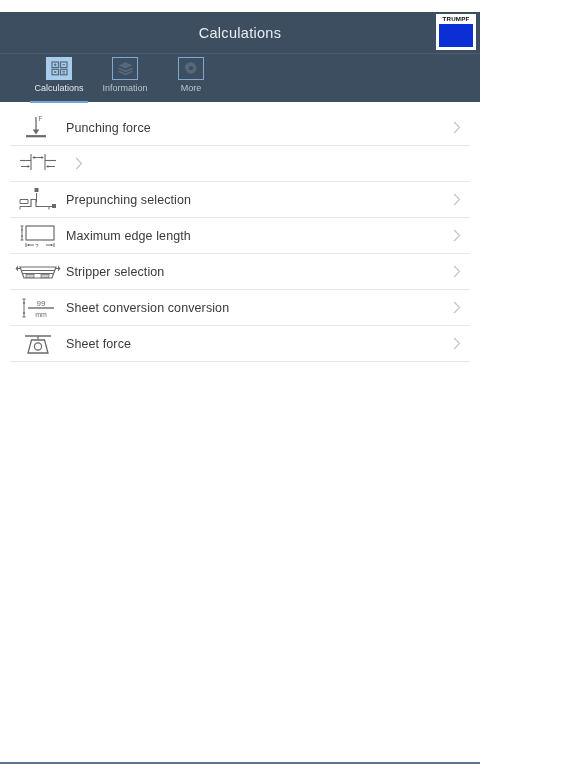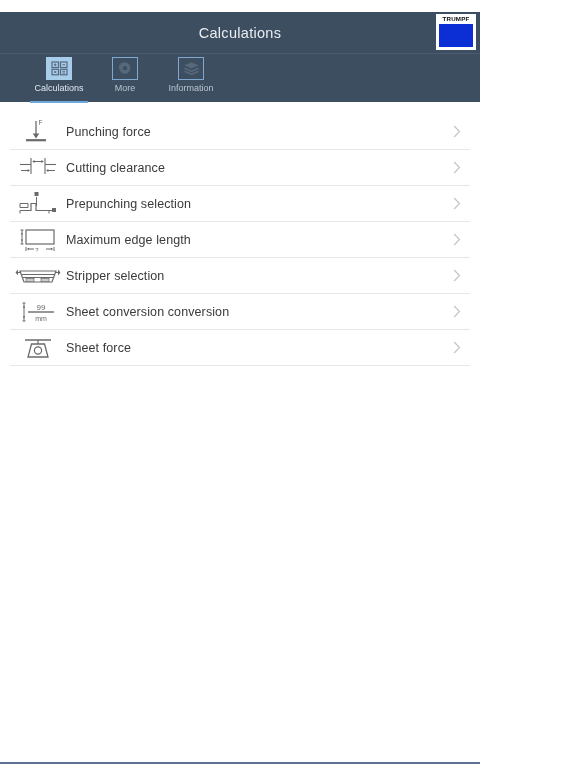--- a/index.html
+++ b/index.html
@@ -78,21 +78,21 @@
     line-height:11px;
   }
   .tab.active .tab-label { color:#dfe8f0; }
   .tab-underline {
     position:absolute; bottom:0; left:4px; right:4px;
     height:2px; background:#6fa8dc;
   }
   .tab svg { display:block; }
 
   
-  .list { width:100%; background:#ffffff; padding-top:0;margin-top:12px; }
+  .list { width:100%; background:#ffffff; padding-top:8px; }
   .list-row {
     position:relative;
     height:36px;
     display:flex; align-items:center;
     border-bottom:1px solid #e6e6e6;
     margin:0 10px;
     cursor:pointer;
     background:#ffffff;
   }
   .row-icon {
@@ -148,37 +148,37 @@
           <path d="M3.1 9.9l2.3 2.3 M5.4 9.9l-2.3 2.3" stroke="#55697d" stroke-width="1"></path>
           <path d="M11.4 10.3h2.7 M11.4 12.1h2.7" stroke="#55697d" stroke-width="1"></path>
         </svg>
       </div>
       <div class="tab-label">Calculations</div>
       <div class="tab-underline"></div>
     </div>
 
     <div class="tab">
       <div class="tab-icon-box">
-        <svg width="16" height="16" viewBox="0 0 16 16">
-          <path d="M8 0.8l1.1 1.5 1.8-.5.5 1.8 1.8.5-.6 1.8 1.3 1.3-1.3 1.3.6 1.8-1.8.5-.5 1.8-1.8-.5L8 13.6l-1.1-1.5-1.8.5-.5-1.8-1.8-.5.6-1.8L1.1 7.2l1.3-1.3-.6-1.8 1.8-.5.5-1.8 1.8.5z" fill="#55697d"></path>
-          <circle cx="8" cy="7.2" r="2.1" fill="#3d4e60"></circle>
-        </svg>
-      </div>
-      <div class="tab-label">More</div>
-    </div>
-
-    <div class="tab">
-      <div class="tab-icon-box">
         <svg width="17" height="15" viewBox="0 0 17 15">
           <path d="M8.5 1.2L15.6 4.3 8.5 7.4 1.4 4.3z" fill="#55697d"></path>
           <path d="M1.4 7.2l7.1 3.1 7.1-3.1" fill="none" stroke="#55697d" stroke-width="1.6"></path>
           <path d="M1.4 10.2l7.1 3.1 7.1-3.1" fill="none" stroke="#55697d" stroke-width="1.6"></path>
         </svg>
       </div>
       <div class="tab-label">Information</div>
+    </div>
+
+    <div class="tab">
+      <div class="tab-icon-box">
+        <svg width="16" height="16" viewBox="0 0 16 16">
+          <path d="M8 0.8l1.1 1.5 1.8-.5.5 1.8 1.8.5-.6 1.8 1.3 1.3-1.3 1.3.6 1.8-1.8.5-.5 1.8-1.8-.5L8 13.6l-1.1-1.5-1.8.5-.5-1.8-1.8-.5.6-1.8L1.1 7.2l1.3-1.3-.6-1.8 1.8-.5.5-1.8 1.8.5z" fill="#55697d"></path>
+          <circle cx="8" cy="7.2" r="2.1" fill="#3d4e60"></circle>
+        </svg>
+      </div>
+      <div class="tab-label">More</div>
     </div>
 
   </div>
 
   <div class="list">
 
     <div class="list-row">
       <div class="row-icon">
         <svg width="40" height="30" viewBox="0 0 40 30">
           <path d="M18 4v14" stroke="#6a6a6a" stroke-width="1.3" fill="none"></path>
@@ -204,21 +204,20 @@
           <path d="M29 3v16" stroke="#6a6a6a" stroke-width="1.1"></path>
           <path d="M17 6.5h10" stroke="#6a6a6a" stroke-width="1"></path>
           <path d="M16.2 6.5l2.4-1.5v3z" fill="#6a6a6a"></path>
           <path d="M27.8 6.5l-2.4-1.5v3z" fill="#6a6a6a"></path>
           <path d="M5 15.5h8" stroke="#6a6a6a" stroke-width="1"></path>
           <path d="M14 15.5l-2.4-1.4v2.8z" fill="#6a6a6a"></path>
           <path d="M31 15.5h8" stroke="#6a6a6a" stroke-width="1"></path>
           <path d="M30 15.5l2.4-1.4v2.8z" fill="#6a6a6a"></path>
         </svg>
       </div>
-      <div class="row-label">Cutting clearance</div>
       <div class="row-chevron">
         <svg width="8" height="13" viewBox="0 0 8 13">
             <path d="M1.2 1l5.2 5.5L1.2 12" fill="none" stroke="#c4c4c4" stroke-width="1.2"></path>
           </svg>
       </div>
     </div>
 
     <div class="list-row">
       <div class="row-icon">
         <svg width="46" height="28" viewBox="0 0 46 28">

